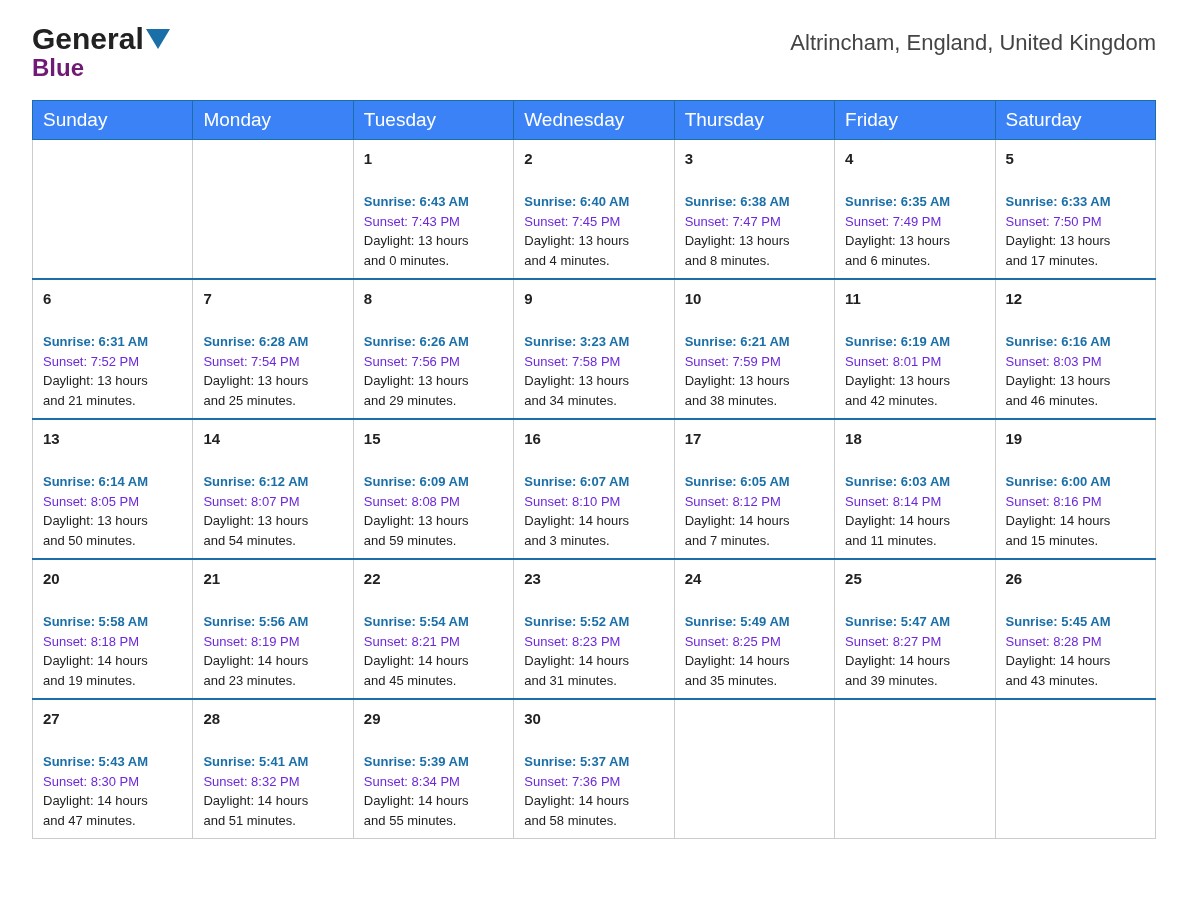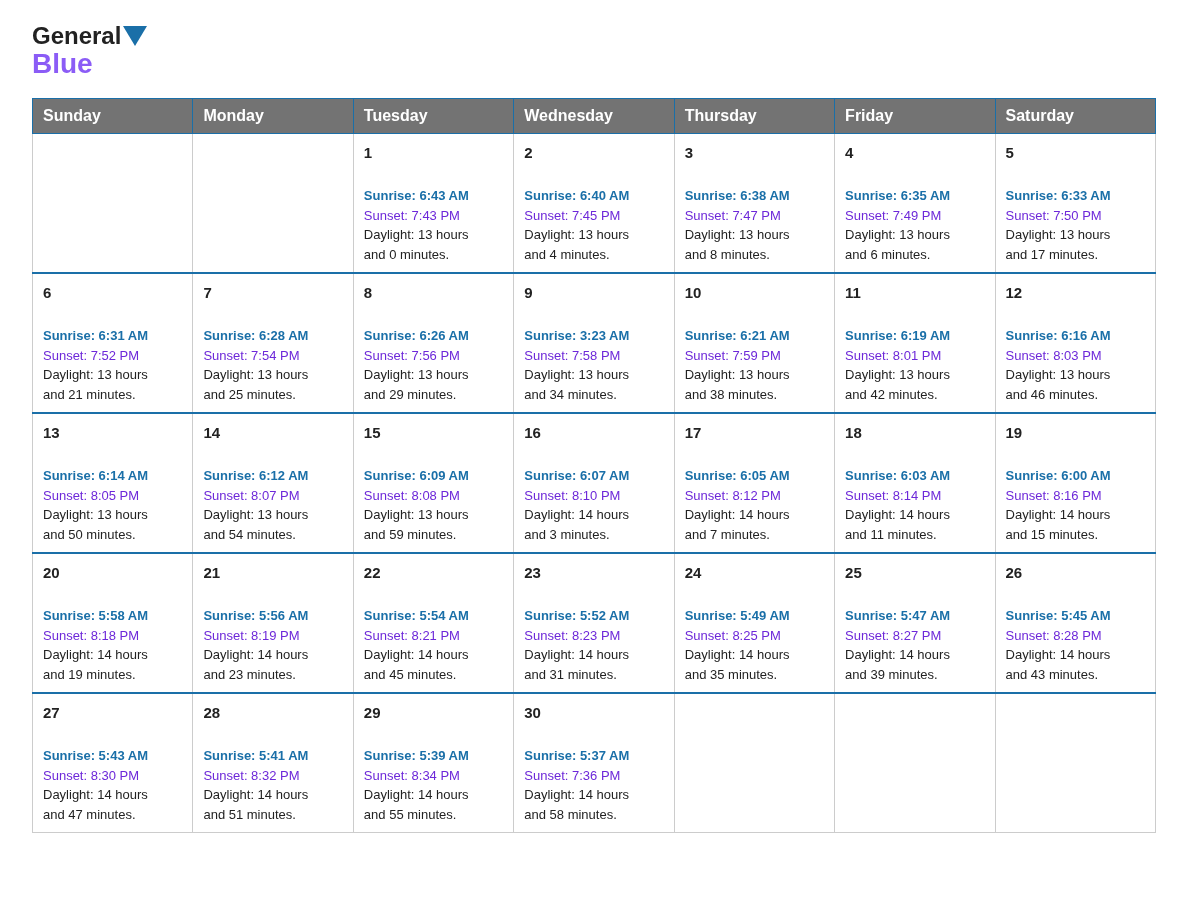--- a/index.html
+++ b/index.html
@@ -18,50 +18,50 @@
       margin-bottom: 18px;
     }
     .logo {
       display: flex;
       flex-direction: column;
       align-items: flex-start;
     }
     .logo-text {
       display: flex;
       align-items: center;
-      font-size: 24px;
+      font-size: 30px;
       font-weight: bold;
       color: #222;
       line-height: 1;
     }
     .logo-general { color: #222; }
     .logo-triangle {
       width: 0; height: 0;
       border-left: 12px solid transparent;
       border-right: 12px solid transparent;
       border-top: 20px solid #1a6fa8;
       display: inline-block;
       margin: 0 2px;
       vertical-align: middle;
     }
-    .logo-blue { color: #8b5cf6; font-size: 28px; font-weight: bold; }
+    .logo-blue { color: #701a75; font-size: 24px; font-weight: bold; }
     .title-block { text-align: right; }
     .month-title { font-size: 52px; font-weight: normal; color: #222; line-height: 1; }
     .location { font-size: 22px; color: #444; margin-top: 6px; }
     table {
       width: 100%;
       border-collapse: collapse;
       table-layout: fixed;
     }
     thead tr th {
-      background: #737373;
+      background: #3b82f6;
       color: #fff;
       padding: 8px 10px;
-      font-size: 16px;
-      font-weight: bold;
+      font-size: 19px;
+      font-weight: normal;
       text-align: left;
       border: 1px solid #1a6fa8;
     }
     tbody tr td {
       vertical-align: top;
       padding: 8px 10px;
       border: 1px solid #ccc;
       font-size: 13px;
       line-height: 1.5;
       color: #222;
@@ -92,20 +92,21 @@
   <div class="logo">
     <div class="logo-text">
       <span class="logo-general">General</span>
       <span class="logo-triangle"></span>
     </div>
     <div>
       <span class="logo-blue">Blue</span>
     </div>
   </div>
   <div class="title-block">
+    <div class="location">Altrincham, England, United Kingdom</div>
   </div>
 </div>
 
 <table>
   <thead>
     <tr>
     <th>Sunday</th>
         <th>Monday</th>
         <th>Tuesday</th>
         <th>Wednesday</th>

